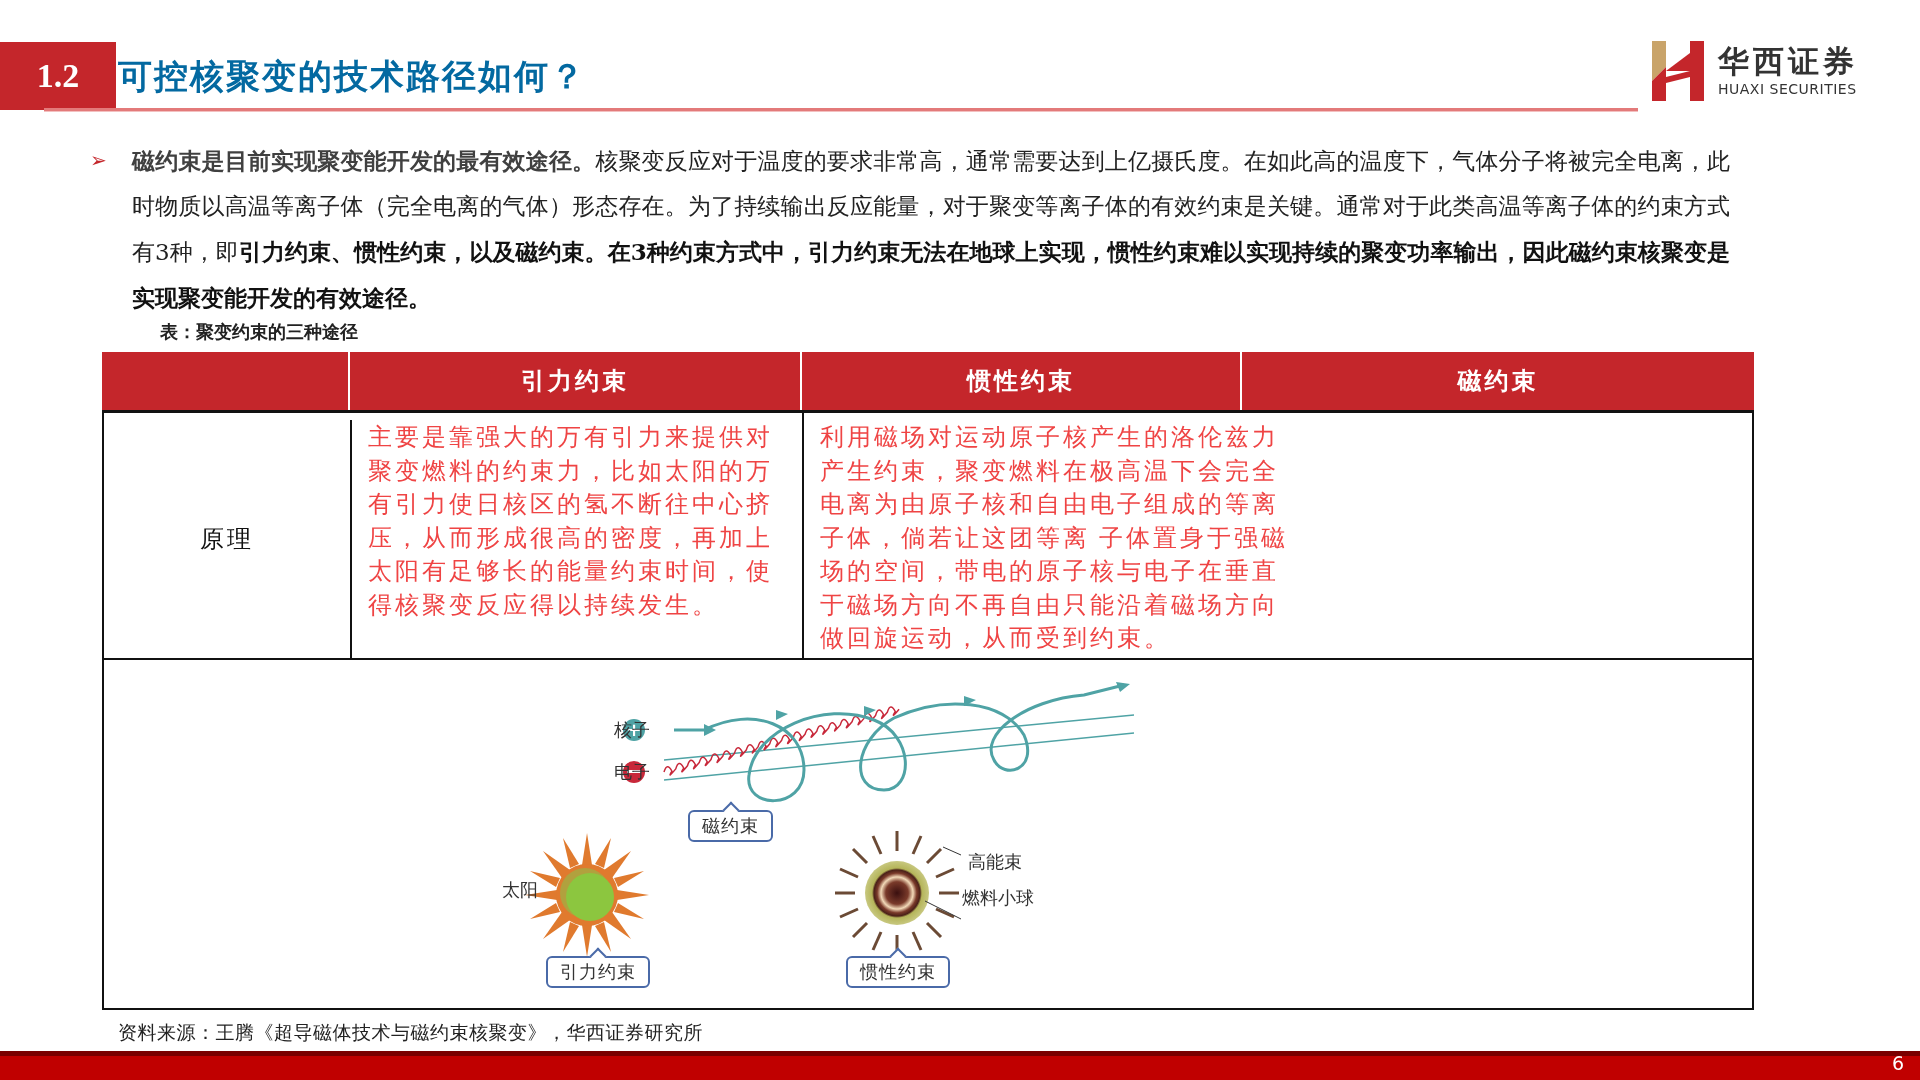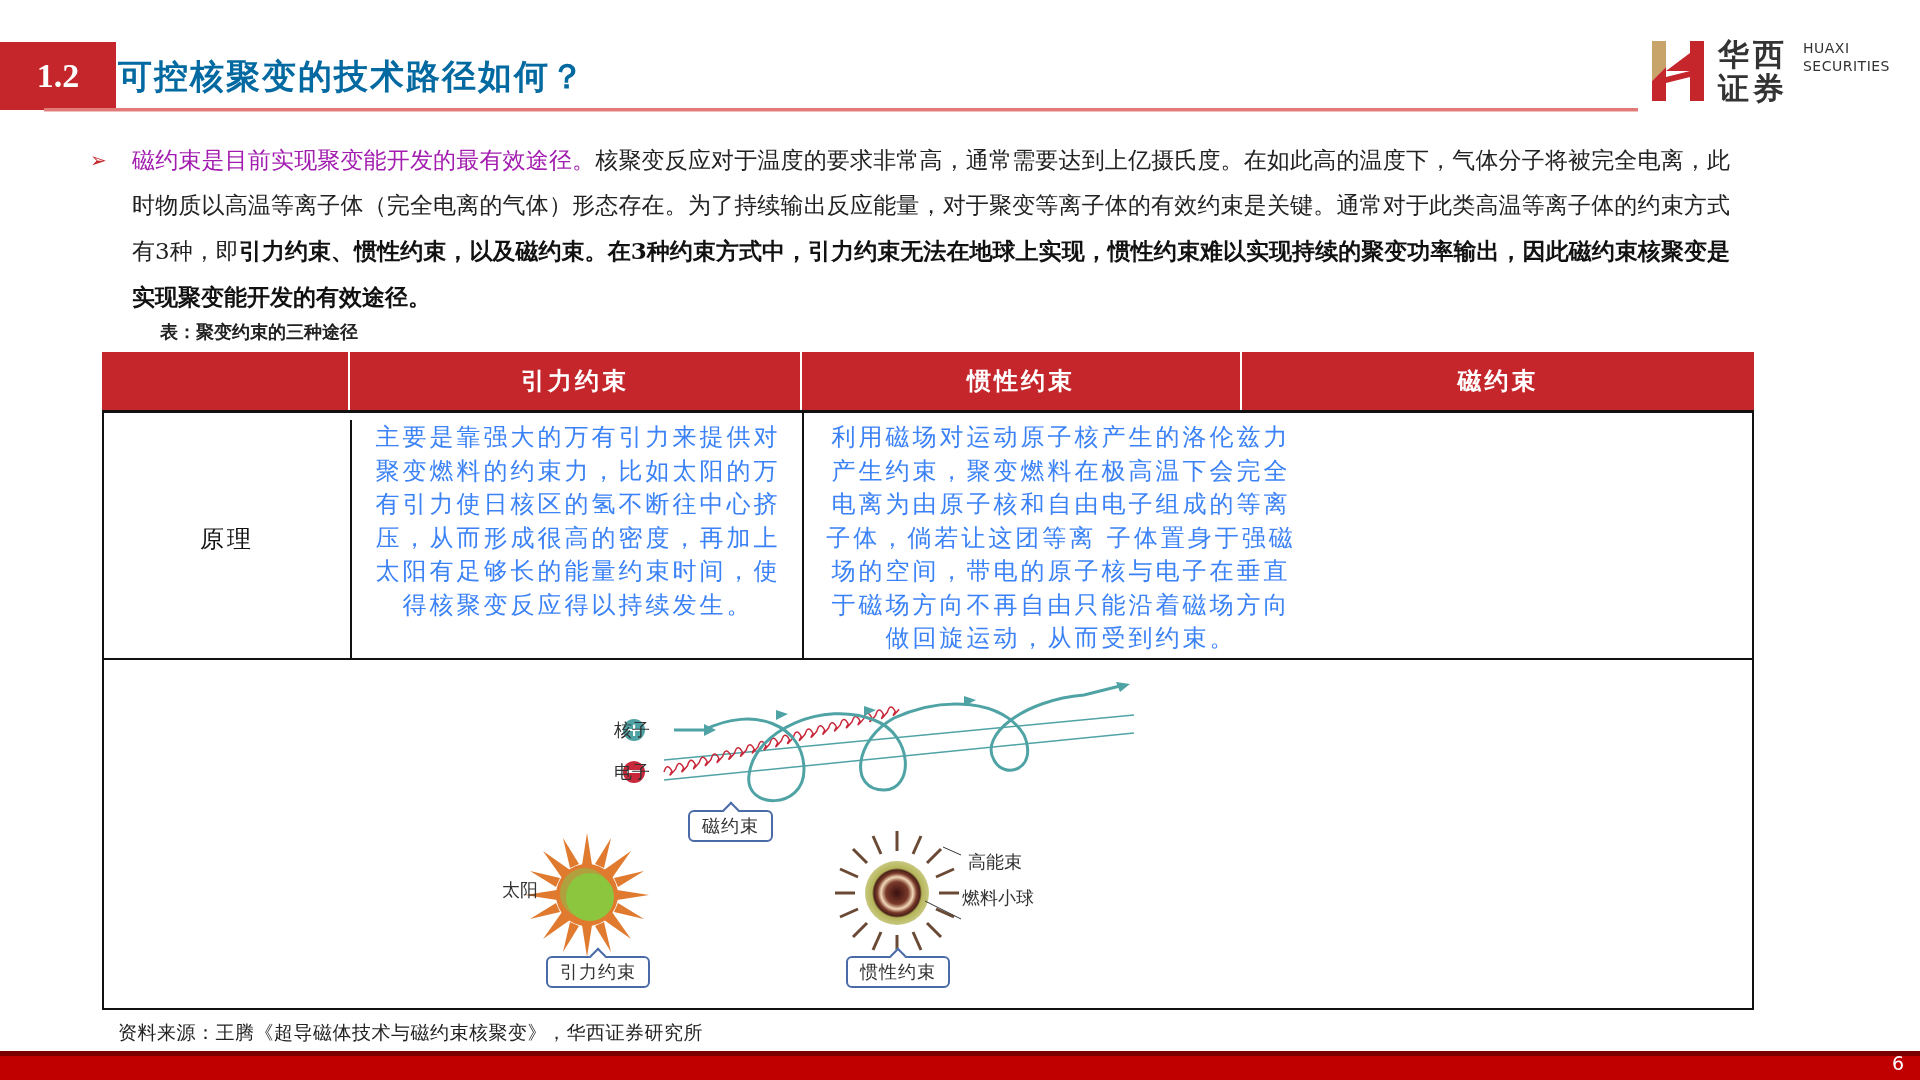--- a/index.html
+++ b/index.html
@@ -21,43 +21,43 @@
     .title-rule {
       position: absolute; left: 44px; top: 108px; width: 1594px; height: 3px;
       background: #e37a7a;
     }
     .title-rule::after {
       content: ""; position: absolute; left: 0; top: 3px; width: 100%; height: 1px; background: #f3c0c0;
     }
 
     .logo { position: absolute; left: 1650px; top: 40px; width: 240px; height: 62px; display: flex; align-items: center; }
     .logo-mark { width: 56px; height: 60px; position: relative; }
-    .logo-text { margin-left: 12px; display: flex; }
+    .logo-text { margin-left: 12px; display: flex; flex-direction: column; }
     .logo-cn { font-size: 31px; color: #333; font-weight: bold; letter-spacing: 4px; line-height: 34px; font-family: "DejaVu Serif", serif; }
     .logo-en { font-size: 14px; color: #333; letter-spacing: 0.5px; font-family: "DejaVu Sans", sans-serif; line-height: 18px; margin-top: 2px; }
 
     
     .intro {
       position: absolute; left: 90px; top: 138px; width: 1640px;
       font-size: 23px; line-height: 45px; color: #222;
     }
     .intro .bullet {
       position: absolute; left: 0; top: 0; color: #c4262b; font-size: 20px;
       font-family: "DejaVu Sans", sans-serif;
     }
     .intro .body { margin-left: 42px; text-align: justify; }
-    .intro .lead { color: #a21caf; font-weight: normal; }
+    .intro .lead { color: #404040; font-weight: bold; }
     .intro .strong { font-weight: bold; color: #111; }
 
     .table-caption {
       position: absolute; left: 120px; top: 320px; font-size: 18px; font-weight: bold; color: #222; margin-left: 40px;
     }
 
     
-    .tbl { position: absolute; left: 102px; top: 352px; width: 1652px; text-align: center; }
+    .tbl { position: absolute; left: 102px; top: 352px; width: 1652px; }
     .thead { display: flex; height: 58px; background: #c4262b; }
     .thead .th {
       color: #fff; font-size: 24px; font-weight: bold; letter-spacing: 3px;
       display: flex; align-items: center; justify-content: center;
       border-right: 2px solid #fff;
     }
     .thead .th:last-child { border-right: none; }
     .c0 { width: 248px; }
     .c1 { width: 452px; }
     .c2 { width: 440px; }
@@ -67,21 +67,21 @@
     .trow.first { border-top: 3px solid #111; }
     .td { border-right: 2px solid #111; }
     .td:last-child { border-right: none; border-radius: 30px; }
     .row-principle { height: 250px; }
     .row-diagram { height: 350px; }
     .td.label {
       display: flex; align-items: center; justify-content: center;
       font-size: 24px; letter-spacing: 3px; margin-top: 7px;
     }
     .td.text {
-      padding: 8px 14px 0 16px; font-size: 24px; line-height: 33.5px; letter-spacing: 3px; color: #3b82f6;
+      padding: 8px 14px 0 16px; font-size: 24px; line-height: 33.5px; letter-spacing: 3px; color: #ef4444; font-family: Liberation Serif, serif;
     }
     .td.diagram-cell { width: 1404px; position: relative; }
 
     
     .source {
       position: absolute; left: 118px; top: 1020px; font-size: 19px; color: #222; letter-spacing: 0.5px;
     }
     .footer-bar {
       position: absolute; left: 0; top: 1051px; width: 1920px; height: 29px; background: #c00000;
       border-top: 5px solid #7a0000;

